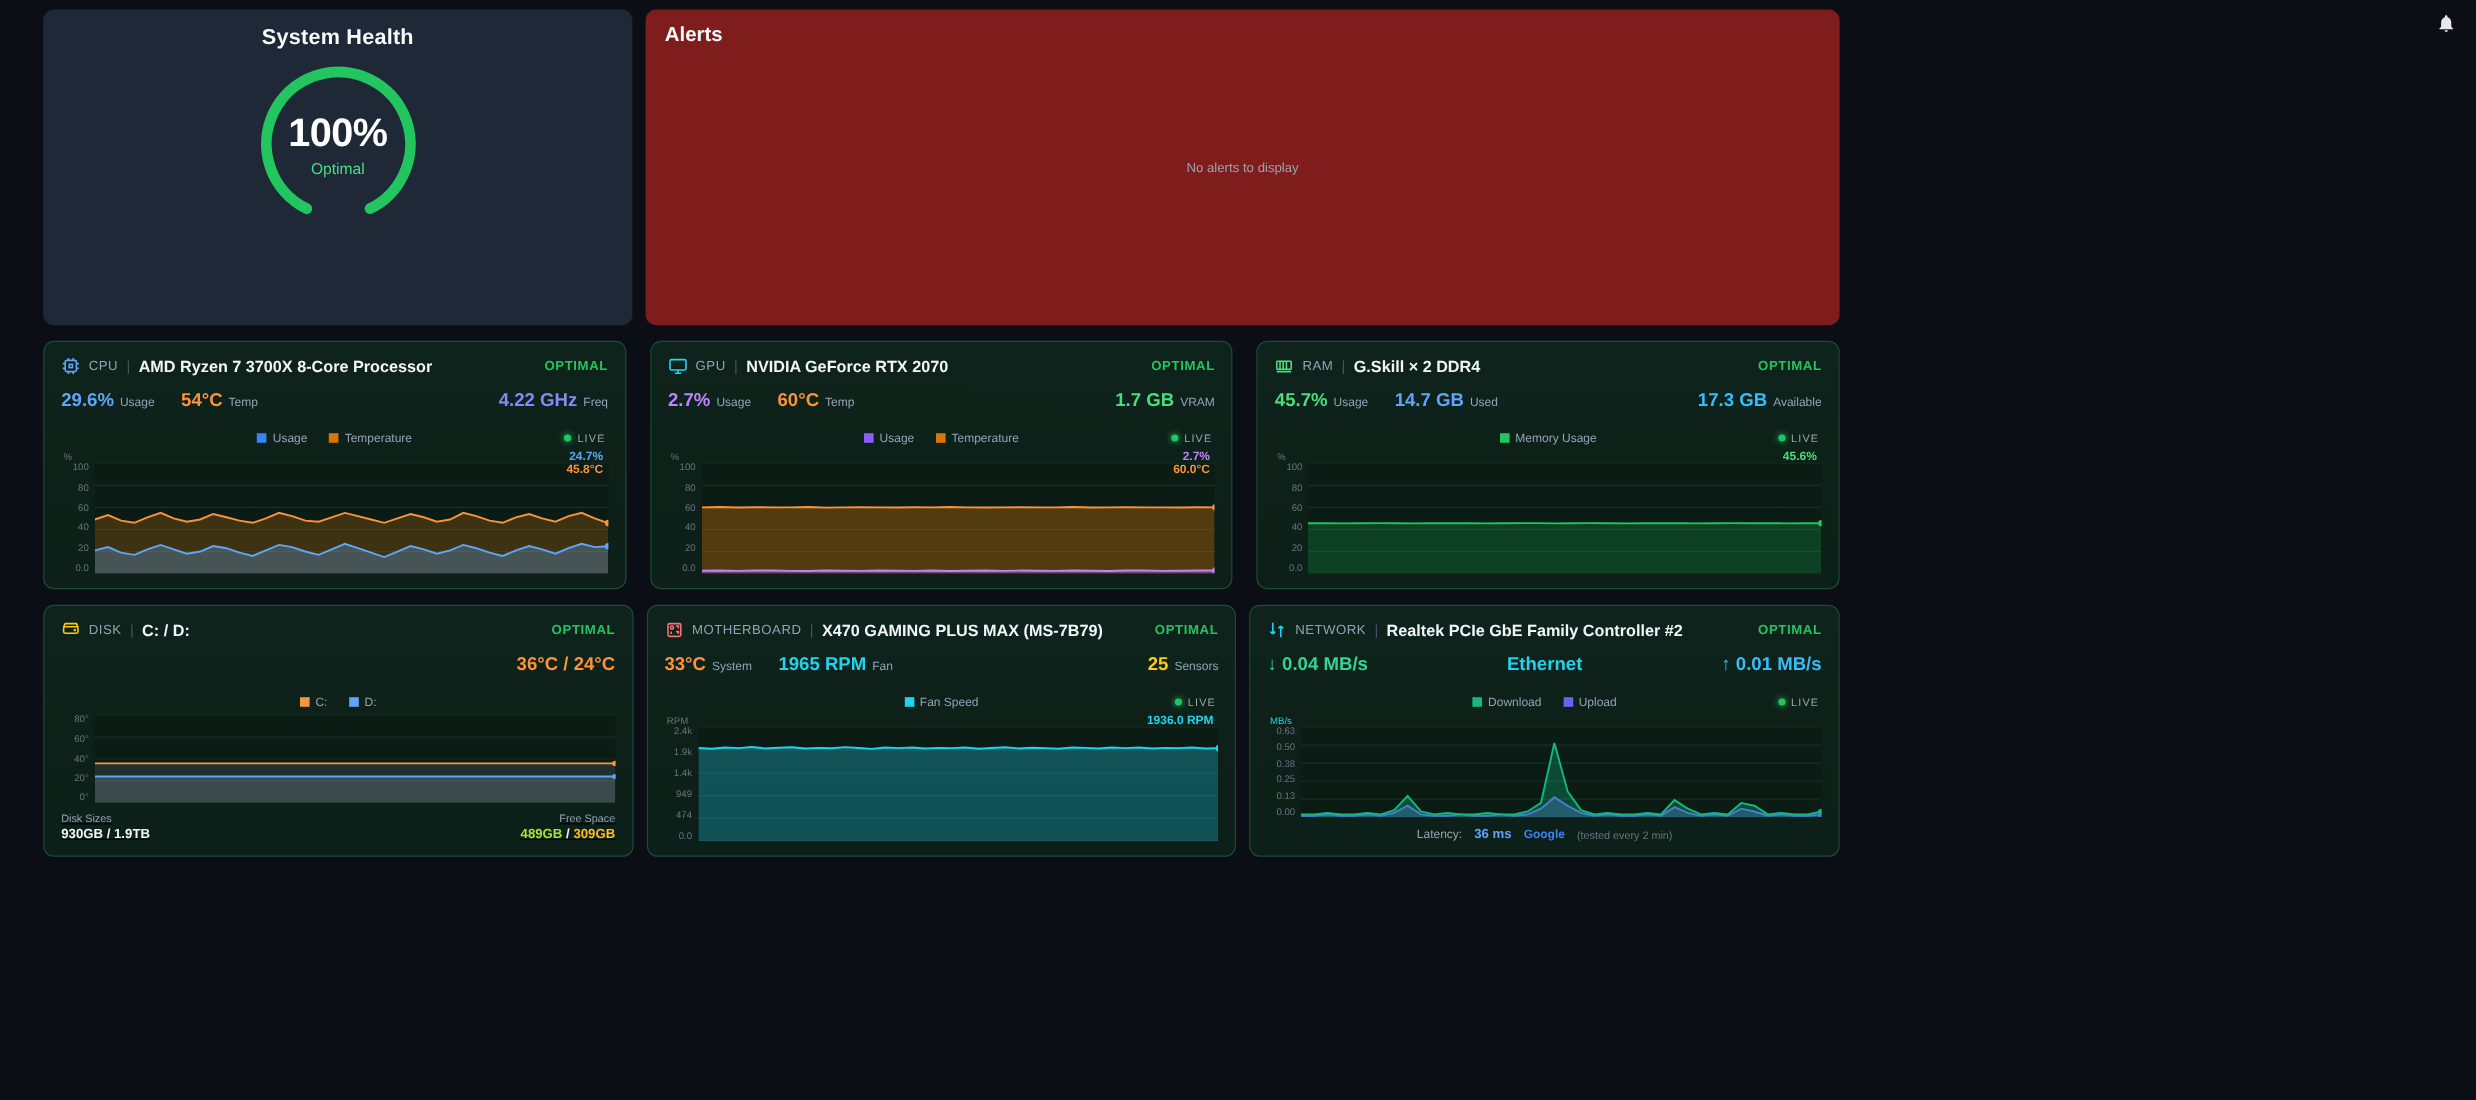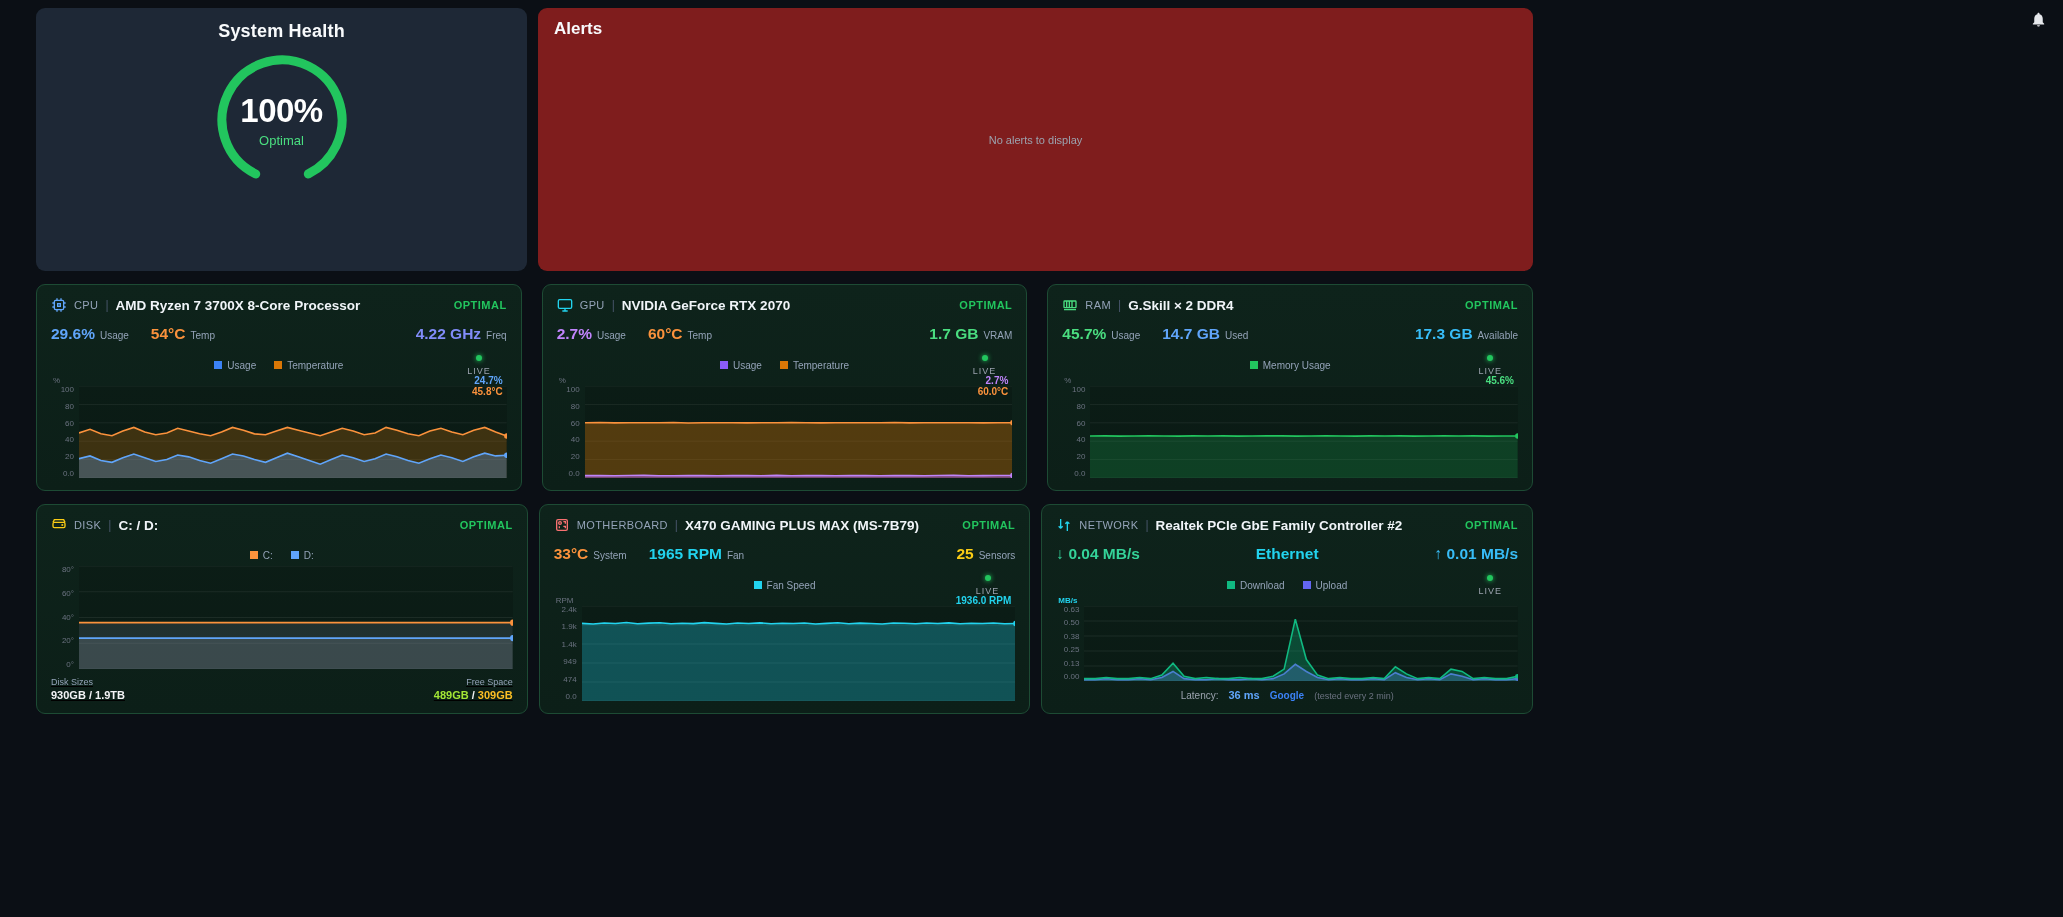--- a/index.html
+++ b/index.html
@@ -54,21 +54,21 @@
   .stat-value { font-size:15.5px; font-weight:700; }
   .stat-label { font-size:10px; color:#94a3b8; }
   .stats > .stat:last-child { margin-left:auto; }
   .stats.spread { justify-content:space-between; gap:0; }
   .stats.spread > .stat:last-child { margin-left:0; }
 
   .legend-row { display:flex; justify-content:center; align-items:center; position:relative; margin-top:15px; height:14px; flex:none; }
   .legend { display:flex; gap:18px; }
   .legend-item { display:flex; align-items:center; gap:5px; font-size:10px; color:#94a3b8; }
   .swatch { width:8px; height:8px; display:inline-block; flex:none; }
-  .live { position:absolute; right:16px; display:flex; align-items:center; gap:5px; font-size:9px; color:#9ca3af; letter-spacing:1px;flex-direction:column; }
+  .live { position:absolute; right:2px; display:flex; align-items:center; gap:5px; font-size:9px; color:#9ca3af; letter-spacing:1px; }
   .live .dot { width:6px; height:6px; border-radius:50%; background:#22c55e; box-shadow:0 0 5px #22c55e; }
 
   .chart-area { flex:1; display:flex; flex-direction:column; margin-top:4px; position:relative; min-height:0; }
   .unit { font-size:8px; color:#6b7280; margin-left:2px; height:10px; line-height:10px; flex:none; }
   .chart-row { flex:1; display:flex; gap:5px; min-height:0; }
   .ticks { width:23px; display:flex; flex-direction:column; justify-content:space-between; align-items:flex-end; flex:none; }
   .tick { font-size:8px; color:#6b7280; line-height:8px; }
   .plot { flex:1; background:rgba(0,0,0,0.13); min-width:0; }
   .overlay { position:absolute; top:-1px; right:4px; text-align:right; }
   .ov { font-size:10px; font-weight:700; line-height:11px; }
@@ -355,20 +355,25 @@
               <rect x="3" y="8" width="18" height="8" rx="2"></rect>
               <path d="M6 12h.01M3 8l2-4h14l2 4"></path>
               <circle cx="17" cy="12" r="0.6" fill="currentColor"></circle>
             </svg>
         </span>
         <span class="hw-type">DISK</span>
         <span class="sep">|</span>
         <span class="hw-name">C: / D:</span>
         <span class="status">OPTIMAL</span>
       </header>
+      <div class="stats">
+          <div class="stat">
+            <span class="stat-value" style="color: rgb(251, 146, 60);">36°C / 24°C</span>
+          </div>
+        </div>
       <div class="legend-row">
         <div class="legend">
             <span class="legend-item">
               <i class="swatch" style="background: rgb(251, 146, 60);"></i>
               <span>C:</span>
             </span>
             <span class="legend-item">
               <i class="swatch" style="background: rgb(96, 165, 250);"></i>
               <span>D:</span>
             </span>
@@ -516,21 +521,21 @@
               <i class="swatch" style="background: rgb(99, 102, 241);"></i>
               <span>Upload</span>
             </span>
           </div>
         <div class="live">
             <i class="dot"></i>
             <span>LIVE</span>
           </div>
       </div>
       <div class="chart-area">
-        <span class="unit" style="font-weight: 700; color: rgb(34, 211, 238);">MB/s</span>
+        <span class="unit" style="font-weight: 400; color: rgb(34, 211, 238);">MB/s</span>
         <div class="chart-row">
           <div class="ticks">
               <span class="tick">0.63</span>
               <span class="tick">0.50</span>
               <span class="tick">0.38</span>
               <span class="tick">0.25</span>
               <span class="tick">0.13</span>
               <span class="tick">0.00</span>
             </div>
           <div class="plot">

